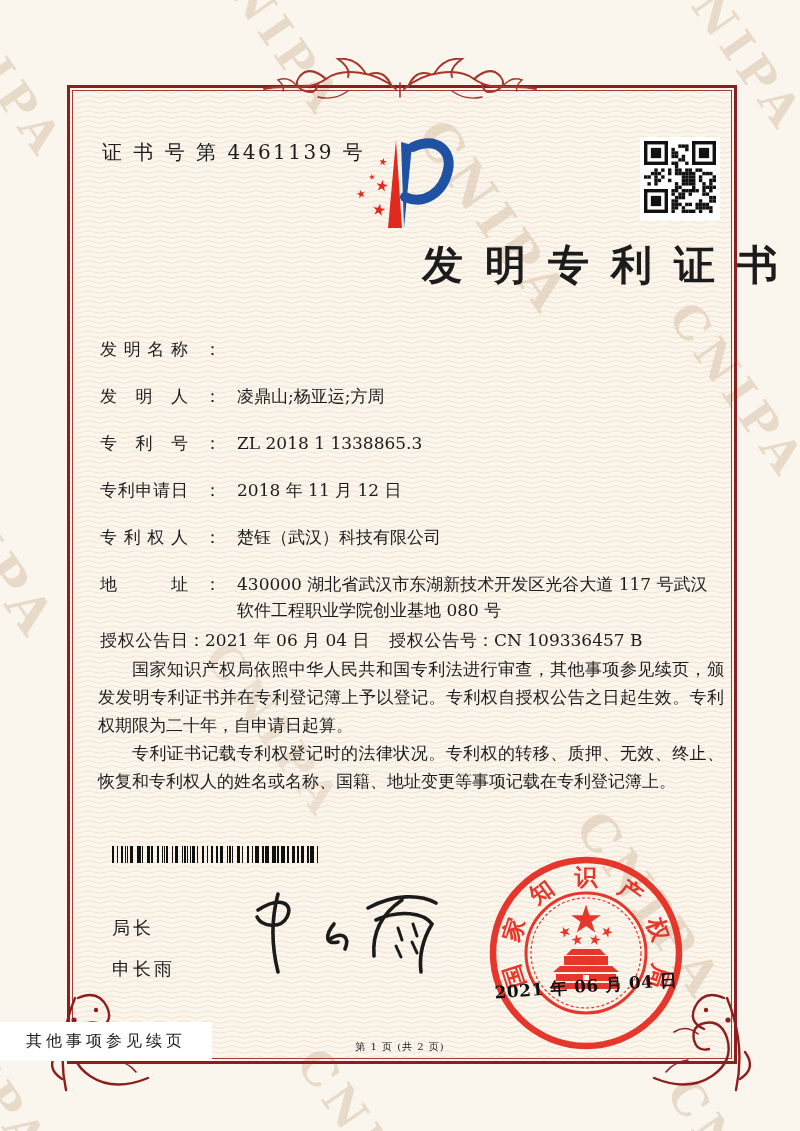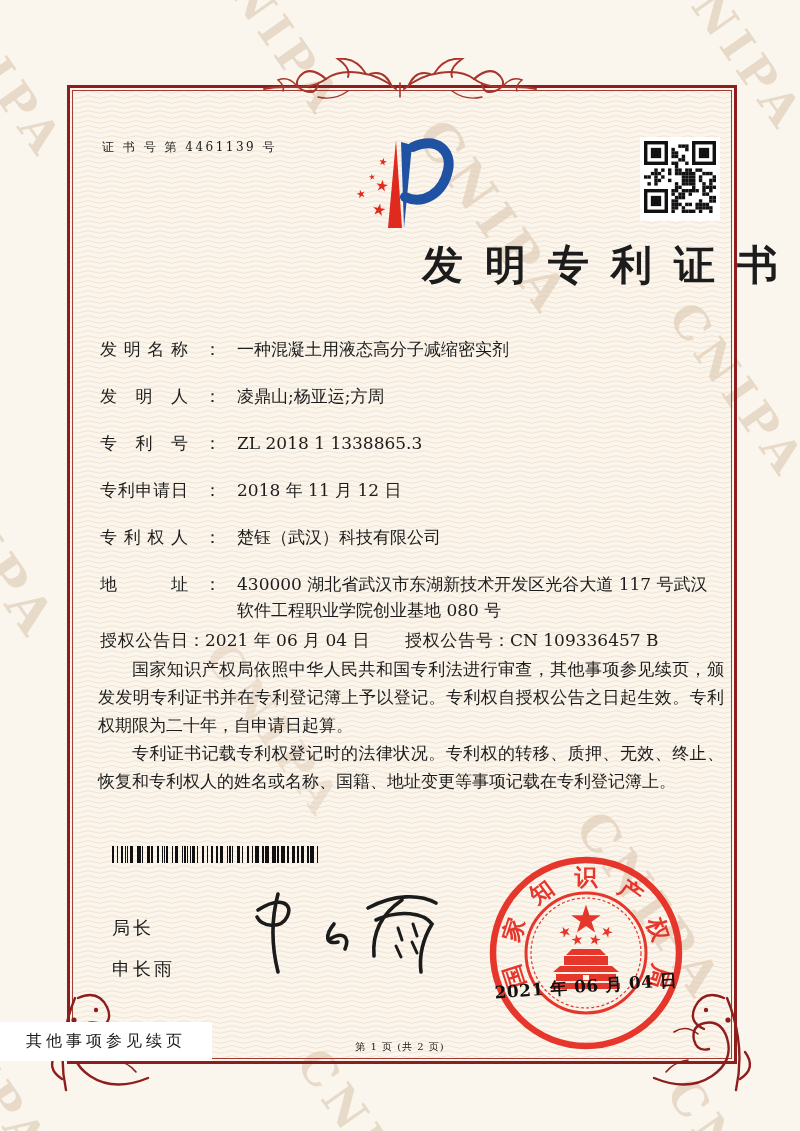--- a/index.html
+++ b/index.html
@@ -16,35 +16,35 @@
     color:var(--watermark);opacity:.42;transform:rotate(55deg);transform-origin:left top;
     white-space:nowrap;user-select:none;}
   
   #waves{position:absolute;left:70px;top:88px;z-index:0;}
   
   .frame{position:absolute;left:67px;top:85px;width:670px;height:979px;
     border:3px solid var(--frame_red);z-index:1;}
   .frame::before{content:"";position:absolute;inset:2px;border:1px solid #a03c34;}
   .ornament{position:absolute;z-index:2;}
   
-  .cert-no{position:absolute;left:102px;top:139px;z-index:3;font-size:12px;letter-spacing:2.5px;}
+  .cert-no{position:absolute;left:102px;top:139px;z-index:3;font-size:20px;letter-spacing:2.5px;}
   .logo{position:absolute;left:338px;top:134px;z-index:3;}
   .qr-box{position:absolute;left:640px;top:137px;z-index:3;background:#fff;padding:4px;}
   .title{position:absolute;left:0;right:0;top:238px;z-index:3;text-align:right;
     font-size:41px;font-weight:700;letter-spacing:22px;padding-left:22px;}
   
   .fields{position:absolute;left:100px;top:336px;width:624px;z-index:3;font-size:17px;}
   .frow{display:flex;line-height:26px;margin-bottom:21px;gap:16px;}
   .frow.tight{margin-bottom:4px;}
   .lab{display:inline-block;width:88px;text-align:justify;text-align-last:justify;flex:none;}
   .colon{flex:none;}
   .val{flex:1;}
   .grant-row{position:absolute;left:100px;top:627px;width:624px;z-index:3;font-size:17px;line-height:26px;}
   .pair{display:inline-flex;}
-  .pair2{position:absolute;left:305px;top:0;}
+  .pair2{position:absolute;left:289px;top:0;}
   
   .body-text{position:absolute;left:98px;top:655px;width:626px;z-index:3;
     font-size:17px;line-height:28px;text-align:justify;}
   .body-text p{text-indent:2em;}
   
   .barcode{position:absolute;left:112px;top:846px;width:206px;height:17px;z-index:3;
     background:
       repeating-linear-gradient(90deg,#101010 0 1.5px,transparent 1.5px 5px),
       repeating-linear-gradient(90deg,#101010 0 2px,transparent 2px 9px),
       repeating-linear-gradient(90deg,#101010 0 1px,transparent 1px 13px);}
@@ -472,21 +472,20 @@
         <rect x="6.857142857142857" y="54.857142857142854" width="10.285714285714285" height="10.285714285714285" fill="#111"></rect>
       </svg>
   </div>
 
   <div class="title">发明专利证书</div>
 
   <div class="fields" id="fields">
       <div class="frow">
         <span class="lab">发明名称</span>
         <span class="colon">：</span>
-        <span class="val">一种混凝土用液态高分子减缩密实剂</span>
       </div>
       <div class="frow">
         <span class="lab">发明人</span>
         <span class="colon">：</span>
         <span class="val">凌鼎山;杨亚运;方周</span>
       </div>
       <div class="frow">
         <span class="lab">专利号</span>
         <span class="colon">：</span>
         <span class="val">ZL 2018 1 1338865.3</span>

